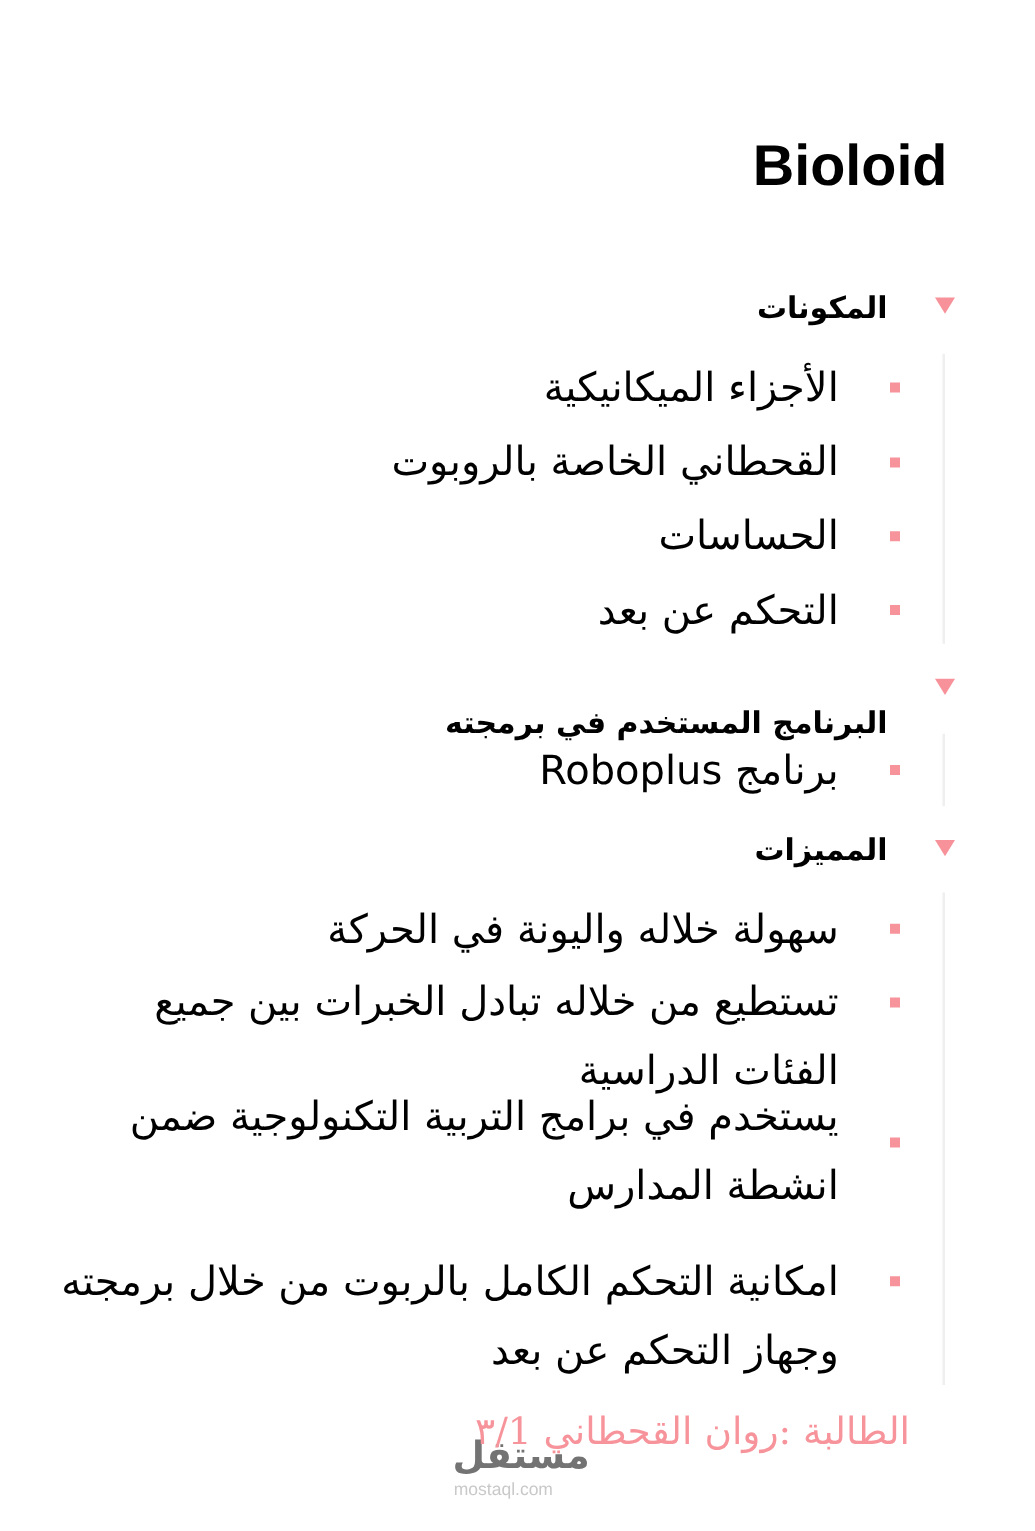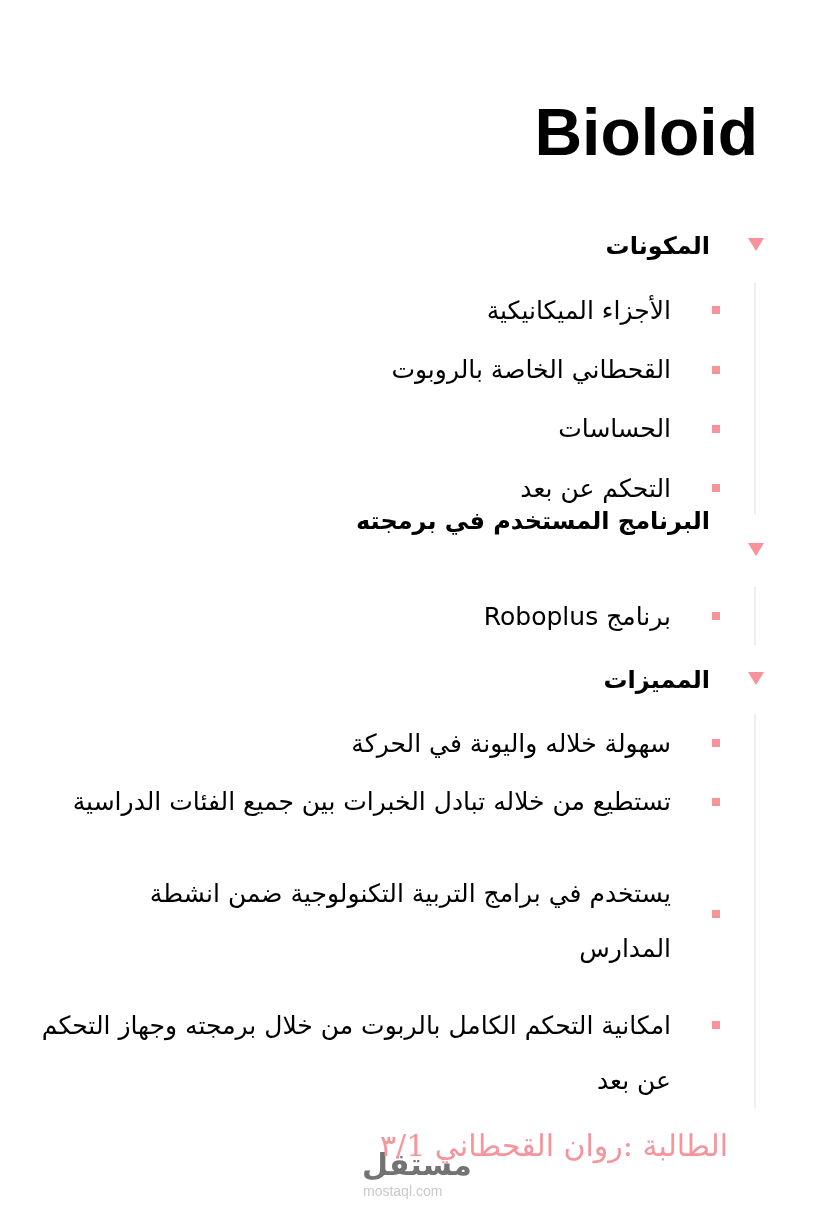--- a/index.html
+++ b/index.html
@@ -3,37 +3,37 @@
 <meta charset="utf-8">
 <style>
   html, body { margin: 0; padding: 0; background: #ffffff; }
   body {
     width: 828px; height: 1225px; position: relative; overflow: hidden;
     font-family: "DejaVu Sans", sans-serif; color: #000;
   }
   .title {
     position: absolute; right: 70px; top: 100px;
     font-family: "Liberation Sans", sans-serif; font-weight: bold;
-    font-size: 66px; line-height: 64px; letter-spacing: 0px;
+    font-size: 46px; line-height: 64px; letter-spacing: 0px;
     direction: ltr; text-align: right;
   }
   .section-head {
     position: absolute; right: 118px; direction: rtl; text-align: right;
     font-family: "DejaVu Sans", sans-serif; font-weight: bold; font-size: 24px;
     line-height: 40px; white-space: nowrap;
   }
   .toggle {
     position: absolute; left: 748px; width: 0; height: 0;
     border-left: 8.5px solid transparent; border-right: 8.5px solid transparent;
     border-top: 13px solid #f7929a; cursor: pointer;
   }
   .vline { position: absolute; left: 754px; width: 2px; background: #efefef; }
   .item {
     position: absolute; right: 157px; direction: rtl; text-align: right;
-    font-family: "DejaVu Sans", sans-serif; font-size: 25px; line-height: 55px;
+    font-family: "DejaVu Sans", sans-serif; font-size: 32px; line-height: 55px;
   }
   .bullet {
     position: absolute; left: 712px; width: 8px; height: 8px; background: #f7949b;
   }
   .footer {
     position: absolute; right: 100px; top: 1124px; direction: rtl;
     font-family: "DejaVu Serif", serif; font-size: 30px; color: #f7949b;
     line-height: 44px; white-space: nowrap;
   }
   .wm-ar {
@@ -57,21 +57,21 @@
 <div class="bullet" style="top:306px;"></div>
 <div class="item" style="top:283px;">الأجزاء الميكانيكية</div>
 <div class="bullet" style="top:366px;"></div>
 <div class="item" style="top:342px;">القحطاني الخاصة بالروبوت</div>
 <div class="bullet" style="top:425px;"></div>
 <div class="item" style="top:401px;">الحساسات</div>
 <div class="bullet" style="top:484px;"></div>
 <div class="item" style="top:461px;">التحكم عن بعد</div>
 
 <div class="toggle" style="top:543px;"></div>
-<div class="section-head" style="top:501px;margin-left:12px;">البرنامج المستخدم في برمجته</div>
+<div class="section-head" style="top:558px;margin-left:12px;">البرنامج المستخدم في برمجته</div>
 <div class="vline" style="top:587px; height:58px;"></div>
 
 <div class="bullet" style="top:612px;"></div>
 <div class="item" style="top:589px;">برنامج Roboplus</div>
 
 <div class="toggle" style="top:672px;"></div>
 <div class="section-head" style="top:660px;">المميزات</div>
 <div class="vline" style="top:714px; height:394px;"></div>
 
 <div class="bullet" style="top:739px;"></div>

